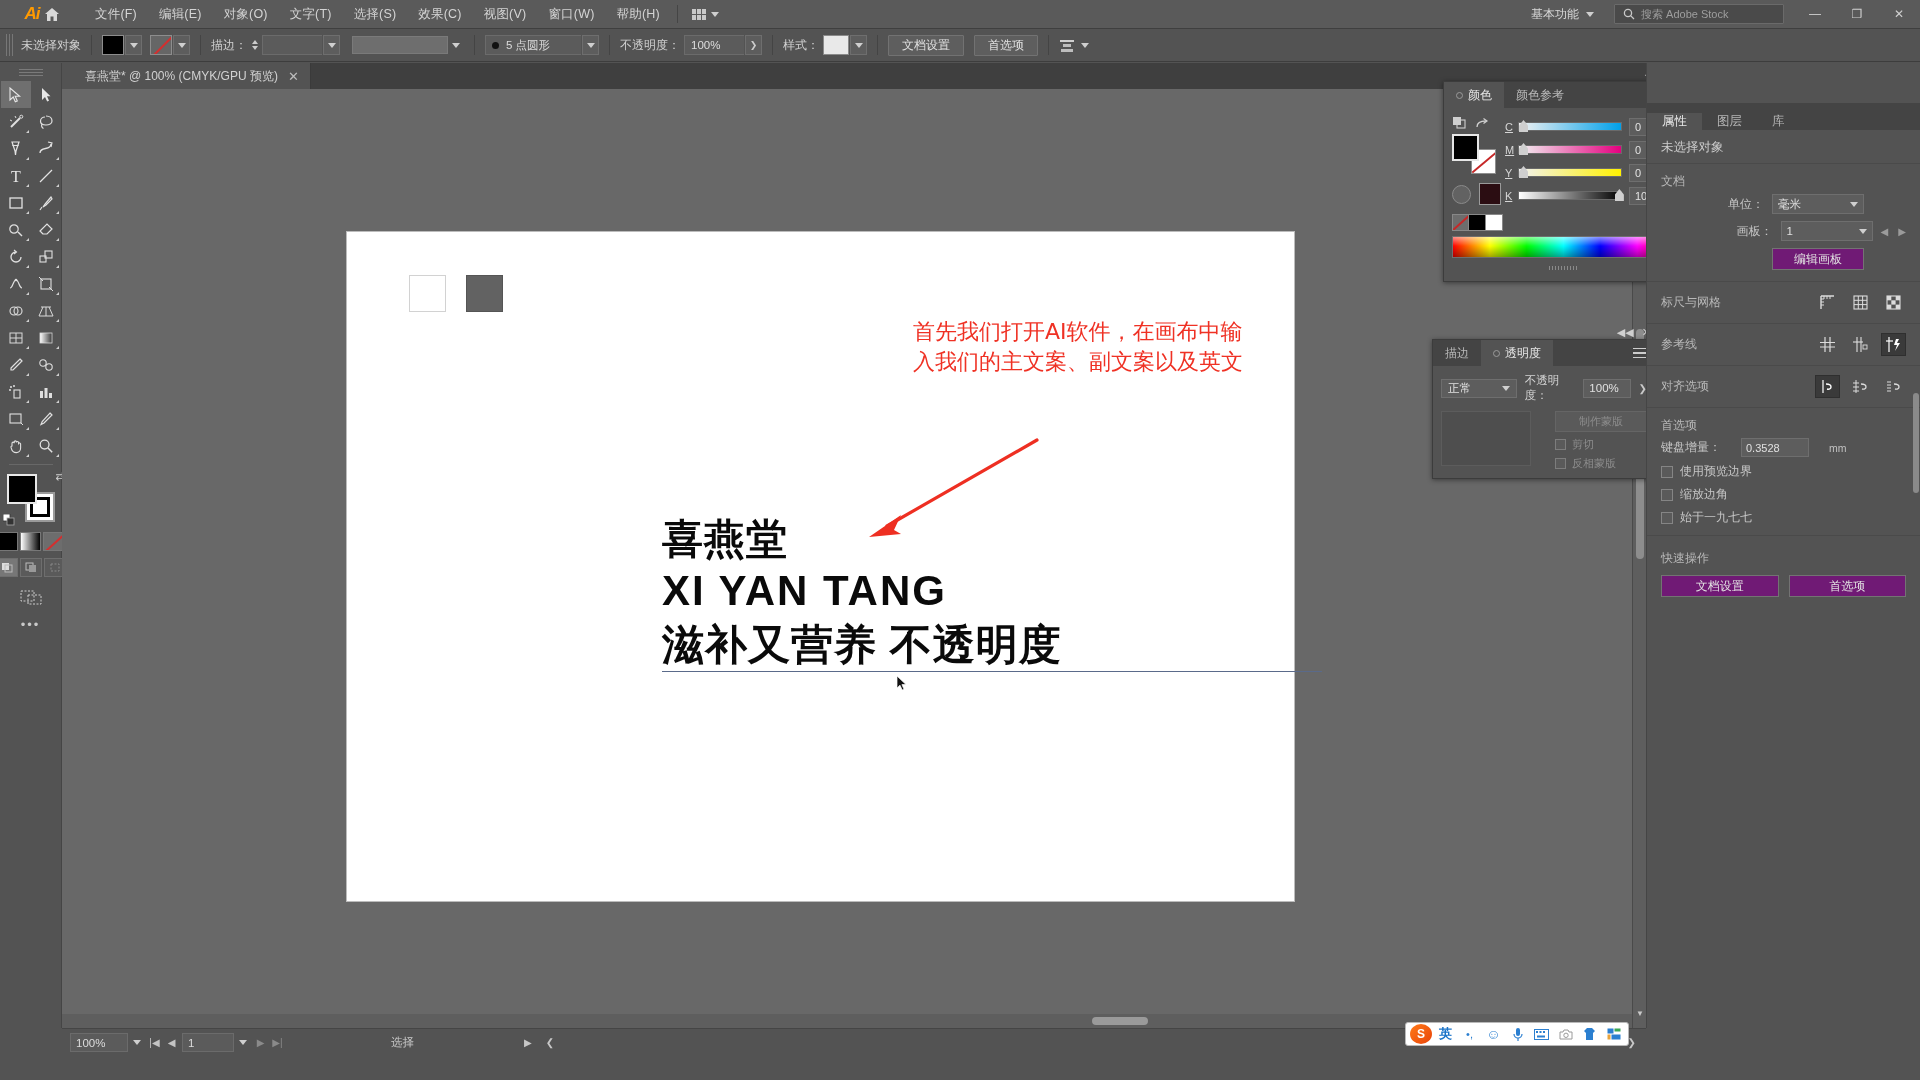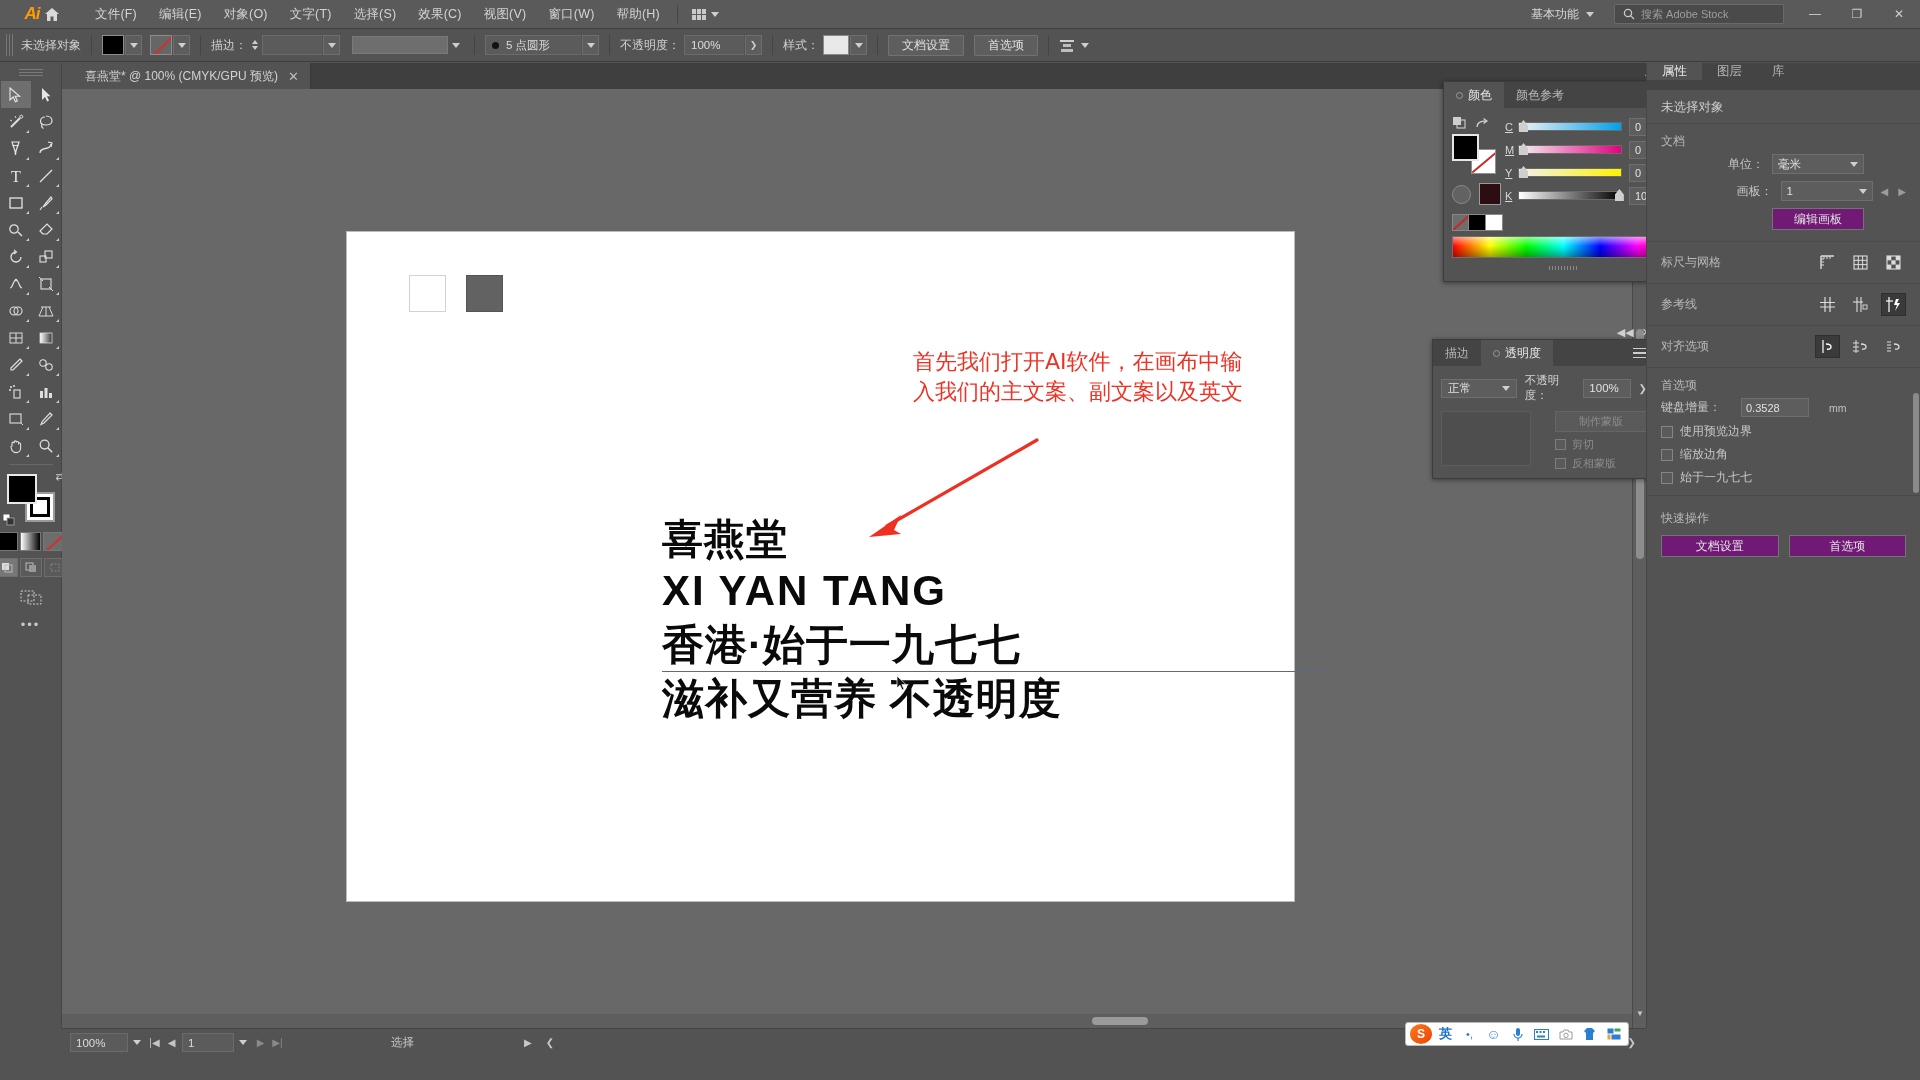--- a/index.html
+++ b/index.html
@@ -139,21 +139,21 @@
   .artboard {
     position:absolute; left:285px; top:143px; width:947px; height:669px;
     background:#ffffff; box-shadow:0 0 0 1px #bcbcbc;
   }
   .mini-swatches { position:absolute; left:347px; top:186px; display:flex; gap:20px; }
   .ms { width:37px; height:37px; }
   .ms.white { background:#ffffff; border:1px solid #d2d2d2; }
   .ms.gray  { background:#626262; border:1px solid #555; }
 
   .annot {
-    position:absolute; left:851px; top:258px; width:430px;
+    position:absolute; left:851px; top:228px; width:430px;
     color:#ef3124; font-size:22px; line-height:1.38;
     font-family:"DejaVu Sans","Liberation Sans",sans-serif;
   }
   .arrow-svg { position:absolute; left:795px; top:345px; }
 
   .art-text { position:absolute; left:600px; top:425px; color:#0a0a0a; }
   .t-line { font-weight:bold; white-space:nowrap; letter-spacing:1px; }
   .t1 { font-size:41px; line-height:1.25; }
   .t2 { font-size:42px; line-height:1.25; letter-spacing:2px; }
   .t3 { font-size:42px; line-height:1.3; }
@@ -232,21 +232,21 @@
   .tp-right { flex:1; color:#8f8f8f; font-size:11px; }
   .tp-mkbtn { text-align:center; background:#5a5a5a; border:1px solid #656565; padding:2px 0; margin-bottom:5px; color:#8c8c8c;}
   .tp-chk { display:flex; align-items:center; gap:6px; margin-bottom:4px; color:#8c8c8c; }
   .tp-chk .box { width:11px; height:11px; border:1px solid #7d7d7d; background:#5a5a5a; }
 
   
   .propdock {
     position:absolute; left:1646px; top:63px; width:274px; height:965px;
     background:#535353; border-left:1px solid #454545;
   }
-  .pd-tabs { height:27px; background:#444; display:flex; align-items:flex-start; }
+  .pd-tabs { height:27px; background:#444; display:flex; align-items:flex-end;margin-top:40px; }
   .pd-tab { padding:0 15px; display:flex; align-items:center; font-size:12.5px; color:#b5b5b5; }
   .pd-tab.active { background:#535353; color:#e8e8e8; }
   .pd-sec { padding:9px 14px; border-bottom:1px solid #4a4a4a; }
   .pd-title { color:#b8b8b8; font-size:12px; margin-bottom:4px; }
   .pd-head { color:#cfcfcf; font-size:12.5px; }
   .pd-row { display:flex; align-items:center; justify-content:flex-end; gap:8px; margin-bottom:7px; }
   .pd-lbl { color:#c6c6c6; font-size:12px; }
   .pd-select { width:92px; height:20px; background:#5d5d5d; border:1px solid #6e6e6e; color:#e0e0e0;
     font-size:11.5px; display:flex; align-items:center; justify-content:space-between; padding:0 5px; }
   .pd-arrows { display:flex; gap:10px; color:#9b9b9b; font-size:10px; }
@@ -668,21 +668,20 @@
     </div>
 
     <svg class="arrow-svg" width="190" height="110" viewBox="0 0 190 110">
       <line x1="180" y1="6" x2="30" y2="92" stroke="#ee2f22" stroke-width="3.2" stroke-linecap="round"></line>
       <path d="M12 103 L44 81 L37 96 L44 100 Z" fill="#ee2f22"></path>
     </svg>
 
     <div class="art-text">
       <div class="t-line t1">喜燕堂</div>
       <div class="t-line t2">XI YAN TANG</div>
-      <div class="t-line t3">香港·始于一九七七</div>
       <div class="t-line t4">滋补又营养 不透明度</div>
     </div>
     <div class="baseline-guide"></div>
     <svg class="cursor-mark" width="16" height="20" viewBox="0 0 16 20">
       <path d="M1 1 L1 13 L4 10.2 L6.2 15 L8 14.2 L5.9 9.6 L10 9.6 Z" fill="#111" stroke="#fff" stroke-width=".7"></path>
     </svg>
 
     <div class="scroll-h" style="left:0;top:925px;width:1570px;">
       <div class="thumb"></div>
     </div>

